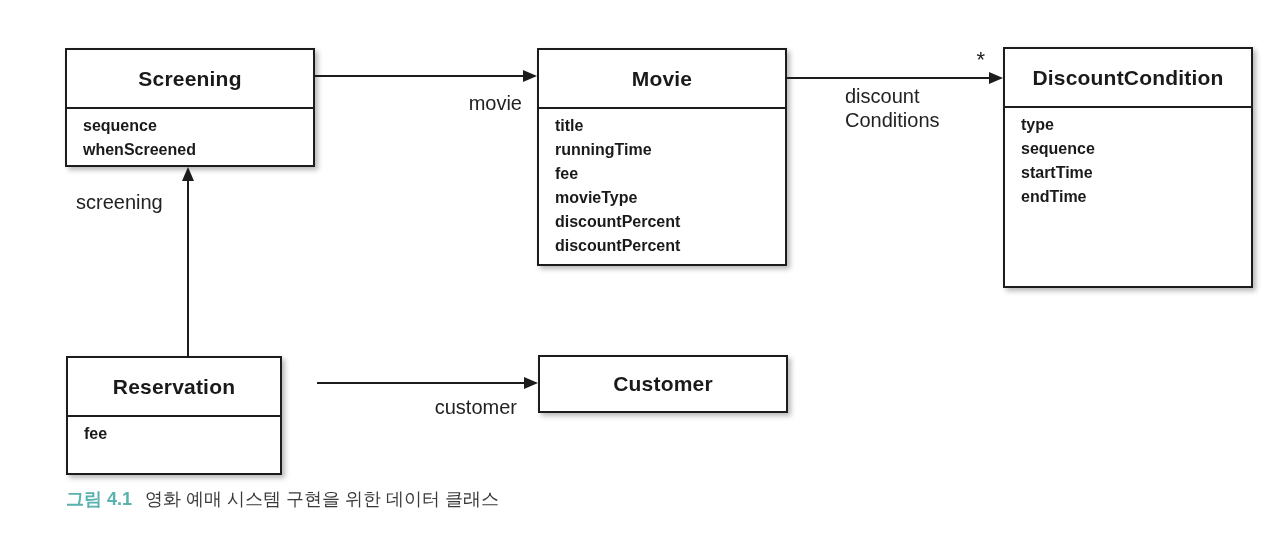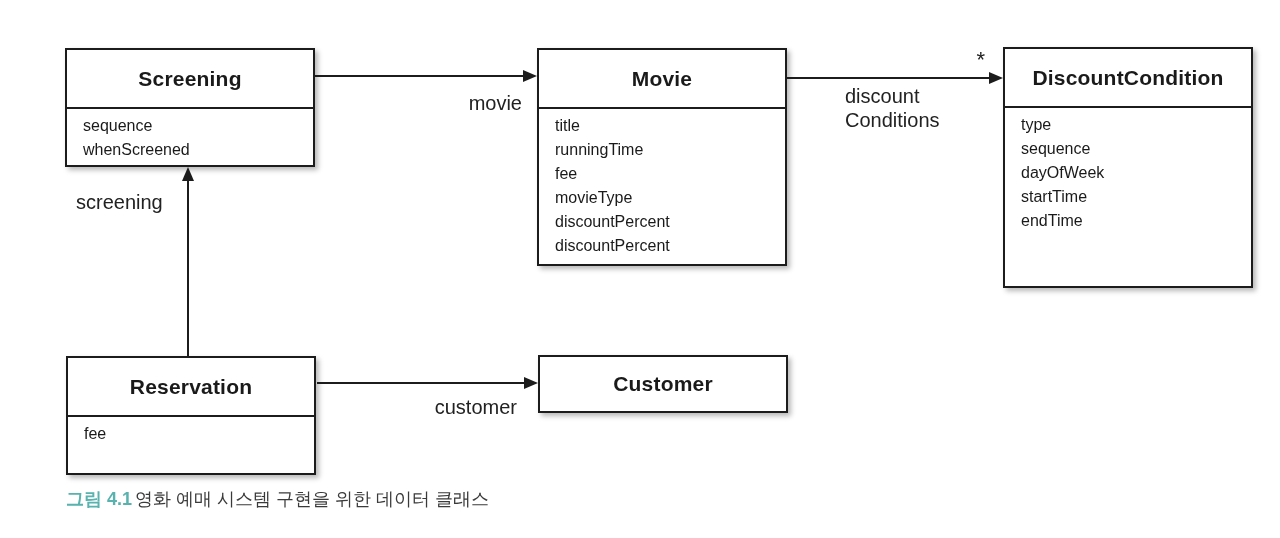--- a/index.html
+++ b/index.html
@@ -21,27 +21,27 @@
     background: #ffffff;
     border: 2px solid var(--line);
     box-shadow: 3px 3px 5px rgba(0,0,0,0.28);
   }
   .class-title {
     height: 57px; display: flex; align-items: center; justify-content: center;
     font-size: 21px; font-weight: bold; letter-spacing: 0.2px;
     border-bottom: 2px solid var(--line);
   }
   .class-box.title-only .class-title { height: 100%; border-bottom: none; }
-  .class-attrs { padding: 5px 0 0 16px; }
+  .class-attrs { padding: 5px 0 0 16px; font-weight: bold; }
   .class-attr { font-size: 16px; line-height: 24px; white-space: nowrap; }
 
   #class-screening         { left: 65px;   top: 48px;  width: 250px; height: 119px; }
   #class-movie             { left: 537px;  top: 48px;  width: 250px; height: 218px; }
   #class-discountcondition { left: 1003px; top: 47px;  width: 250px; height: 241px; }
-  #class-reservation       { left: 66px;   top: 356px; width: 250px; height: 119px; }
+  #class-reservation       { left: 66px;   top: 356px; width: 216px; height: 119px; }
   #class-customer          { left: 538px;  top: 355px; width: 250px; height: 58px; }
 
   
   .hline { position: absolute; height: 2px; background: var(--line); }
   .vline { position: absolute; width: 2px; background: var(--line); }
   .arrow-right {
     position: absolute; width: 0; height: 0;
     border-top: 6px solid transparent; border-bottom: 6px solid transparent;
     border-left: 14px solid var(--line);
   }
@@ -63,21 +63,21 @@
   .assoc-label { position: absolute; font-size: 20px; color: #222222; }
   #label-movie     { left: 430px; top: 92px;  width: 92px;  text-align: right; }
   #label-discount  { left: 845px; top: 84px;  width: 145px; text-align: left;
                      white-space: pre-line; line-height: 24px; }
   #label-screening { left: 76px;  top: 191px; }
   #label-customer  { left: 420px; top: 396px; width: 97px; text-align: right; }
   #multiplicity-star { left: 955px; top: 47px; width: 30px; text-align: right; font-size: 22px; }
 
   
   .caption { position: absolute; left: 66px; top: 487px; font-size: 18px; color: var(--caption-text); }
-  .caption .fig-label { color: var(--caption-accent); font-weight: bold; margin-right: 3px; }
+  .caption .fig-label { color: var(--caption-accent); font-weight: bold; margin-right: 13px; }
 </style>
 </head>
 <body style="--caption-accent: #58b2ad; --caption-text: #3a3a3a; --line: #1c1c1c; --box-fill: #ffffff;">
 
 <div class="stage">
 
   <div class="class-box" id="class-screening">
     <div class="class-title">Screening</div>
     <div class="class-attrs">
       <div class="class-attr">sequence</div>
@@ -95,21 +95,20 @@
       <div class="class-attr">discountPercent</div>
       <div class="class-attr">discountPercent</div>
     </div>
   </div>
 
   <div class="class-box" id="class-discountcondition">
     <div class="class-title">DiscountCondition</div>
     <div class="class-attrs">
       <div class="class-attr">type</div>
       <div class="class-attr">sequence</div>
-      <div class="class-attr">dayOfWeek</div>
       <div class="class-attr">startTime</div>
       <div class="class-attr">endTime</div>
     </div>
   </div>
 
   <div class="class-box" id="class-reservation">
     <div class="class-title">Reservation</div>
     <div class="class-attrs">
       <div class="class-attr">fee</div>
     </div>

